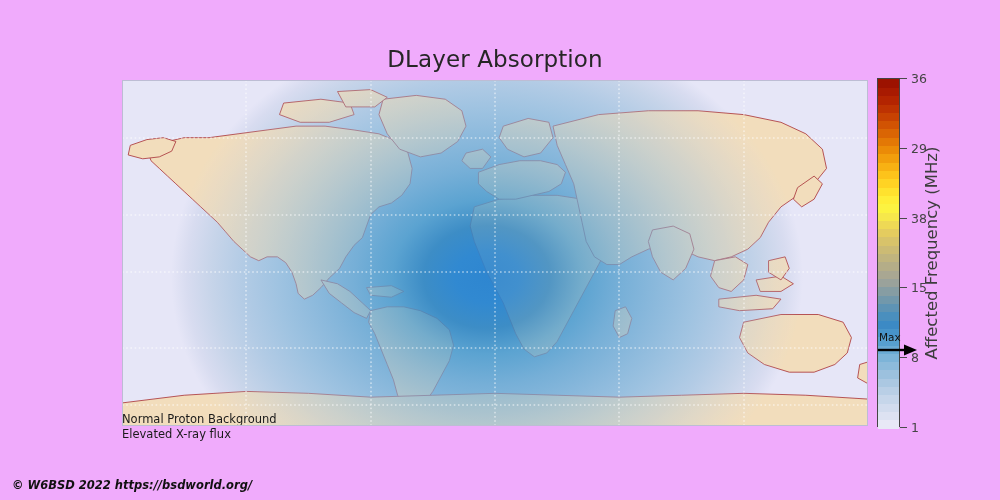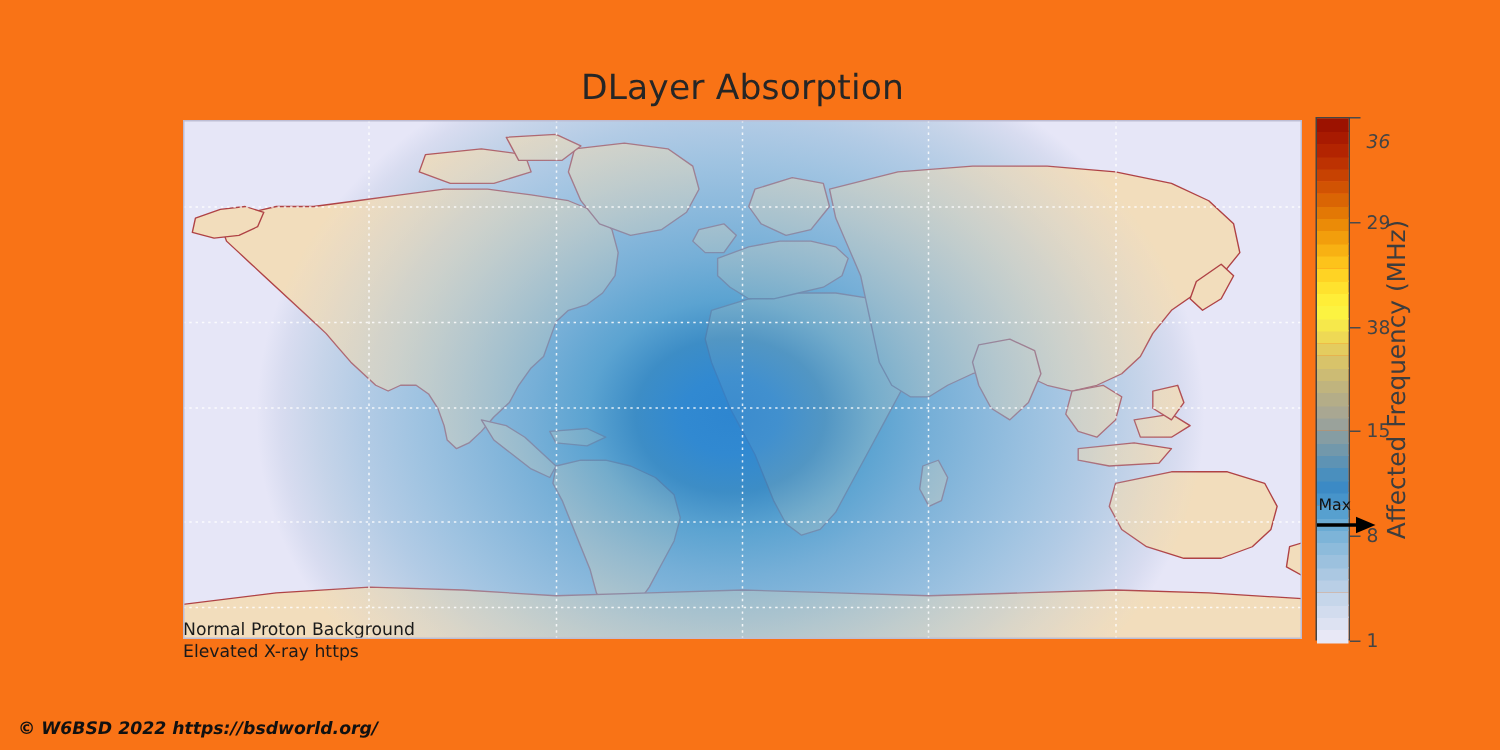--- a/index.html
+++ b/index.html
@@ -4,21 +4,21 @@
 <style>
   html, body {
     margin: 0;
     padding: 0;
     background: #ffffff;
   }
   #root {
     position: relative;
     width: 1000px;
     height: 500px;
-    background: #f97316;
+    background: #f0abfc;
     font-family: "DejaVu Sans", "Liberation Sans", sans-serif;
     overflow: hidden;
   }
 
   
   #chart-title {
     position: absolute;
     left: 0;
     top: 46px;
     width: 990px;
@@ -340,36 +340,36 @@
       <div class="cb-ticklabel" style="top: 349px;">1</div>
       <div class="cb-tick" style="top: 279.2px;"></div>
       <div class="cb-ticklabel" style="top: 279.2px;">8</div>
       <div class="cb-tick" style="top: 209.4px;"></div>
       <div class="cb-ticklabel" style="top: 209.4px;">15</div>
       <div class="cb-tick" style="top: 139.6px;"></div>
       <div class="cb-ticklabel" style="top: 139.6px;">38</div>
       <div class="cb-tick" style="top: 69.8px;"></div>
       <div class="cb-ticklabel" style="top: 69.8px;">29</div>
       <div class="cb-tick" style="top: 0px;"></div>
-      <div class="cb-ticklabel" style="top: 16px; font-style: italic;">36</div>
+      <div class="cb-ticklabel" style="top: 0px;">36</div>
     </div>
 
   <div id="max-marker" style="top: 332.2px;">
     <span class="max-text">Max</span>
     <svg width="42" height="14" viewBox="0 0 42 14">
       <line x1="1" y1="7" x2="28" y2="7" stroke="#000000" stroke-width="2.4"></line>
       <polygon points="27,1.5 40,7 27,12.5" fill="#000000"></polygon>
     </svg>
   </div>
 
   <div id="colorbar-label">
     <span>Affected Frequency (MHz)</span>
   </div>
 
   <div id="status-block">
     <div>Normal Proton Background</div>
-    <div>Elevated X-ray https</div>
+    <div>Elevated X-ray flux</div>
   </div>
 
 
   <div id="copyright">© W6BSD 2022 https://bsdworld.org/</div>
 
 </div>
 
 </body></html>

